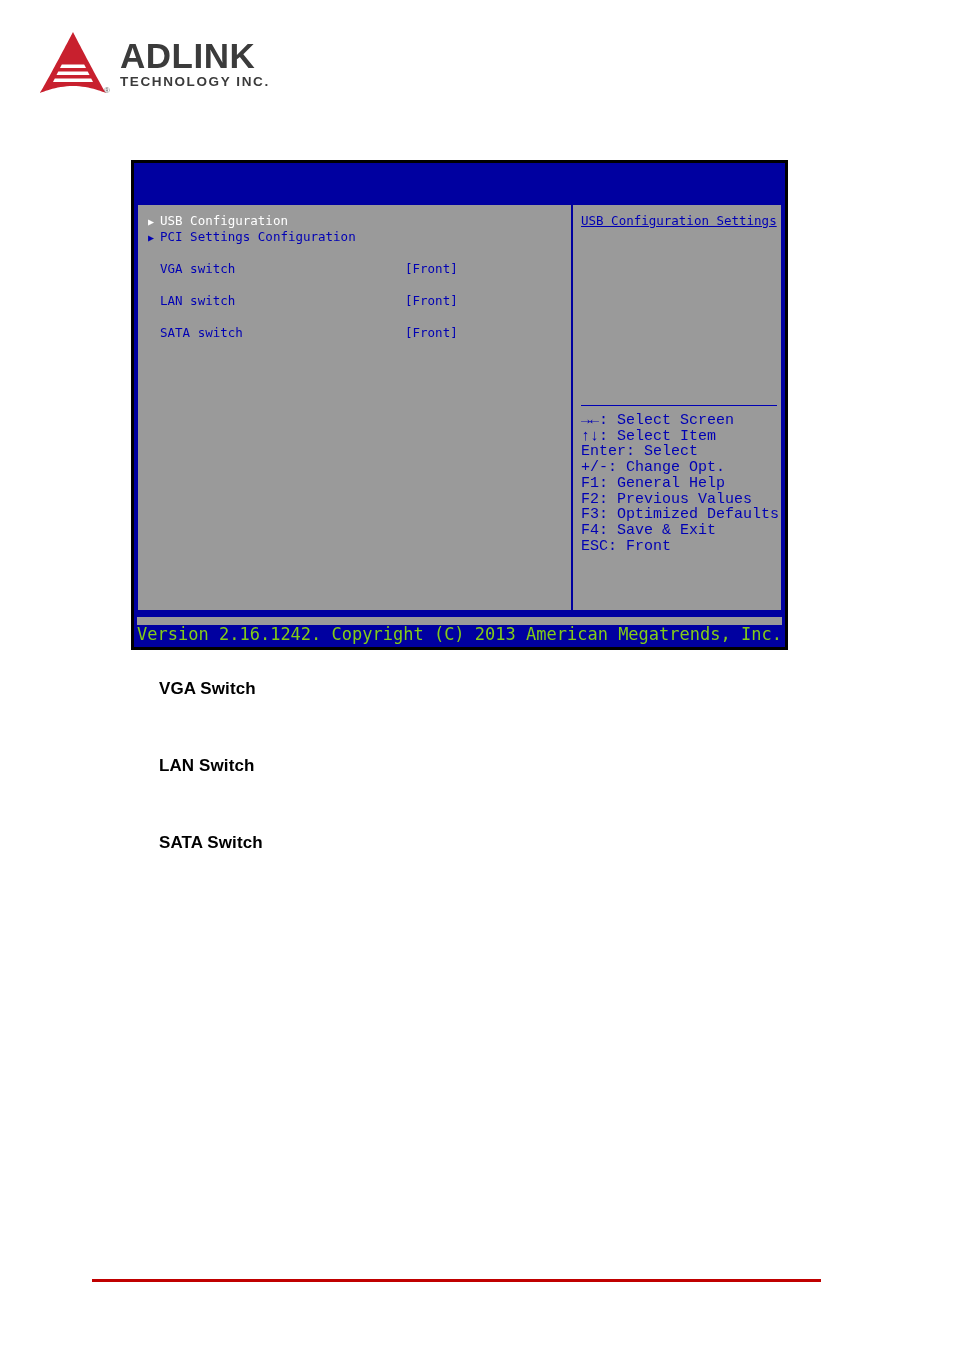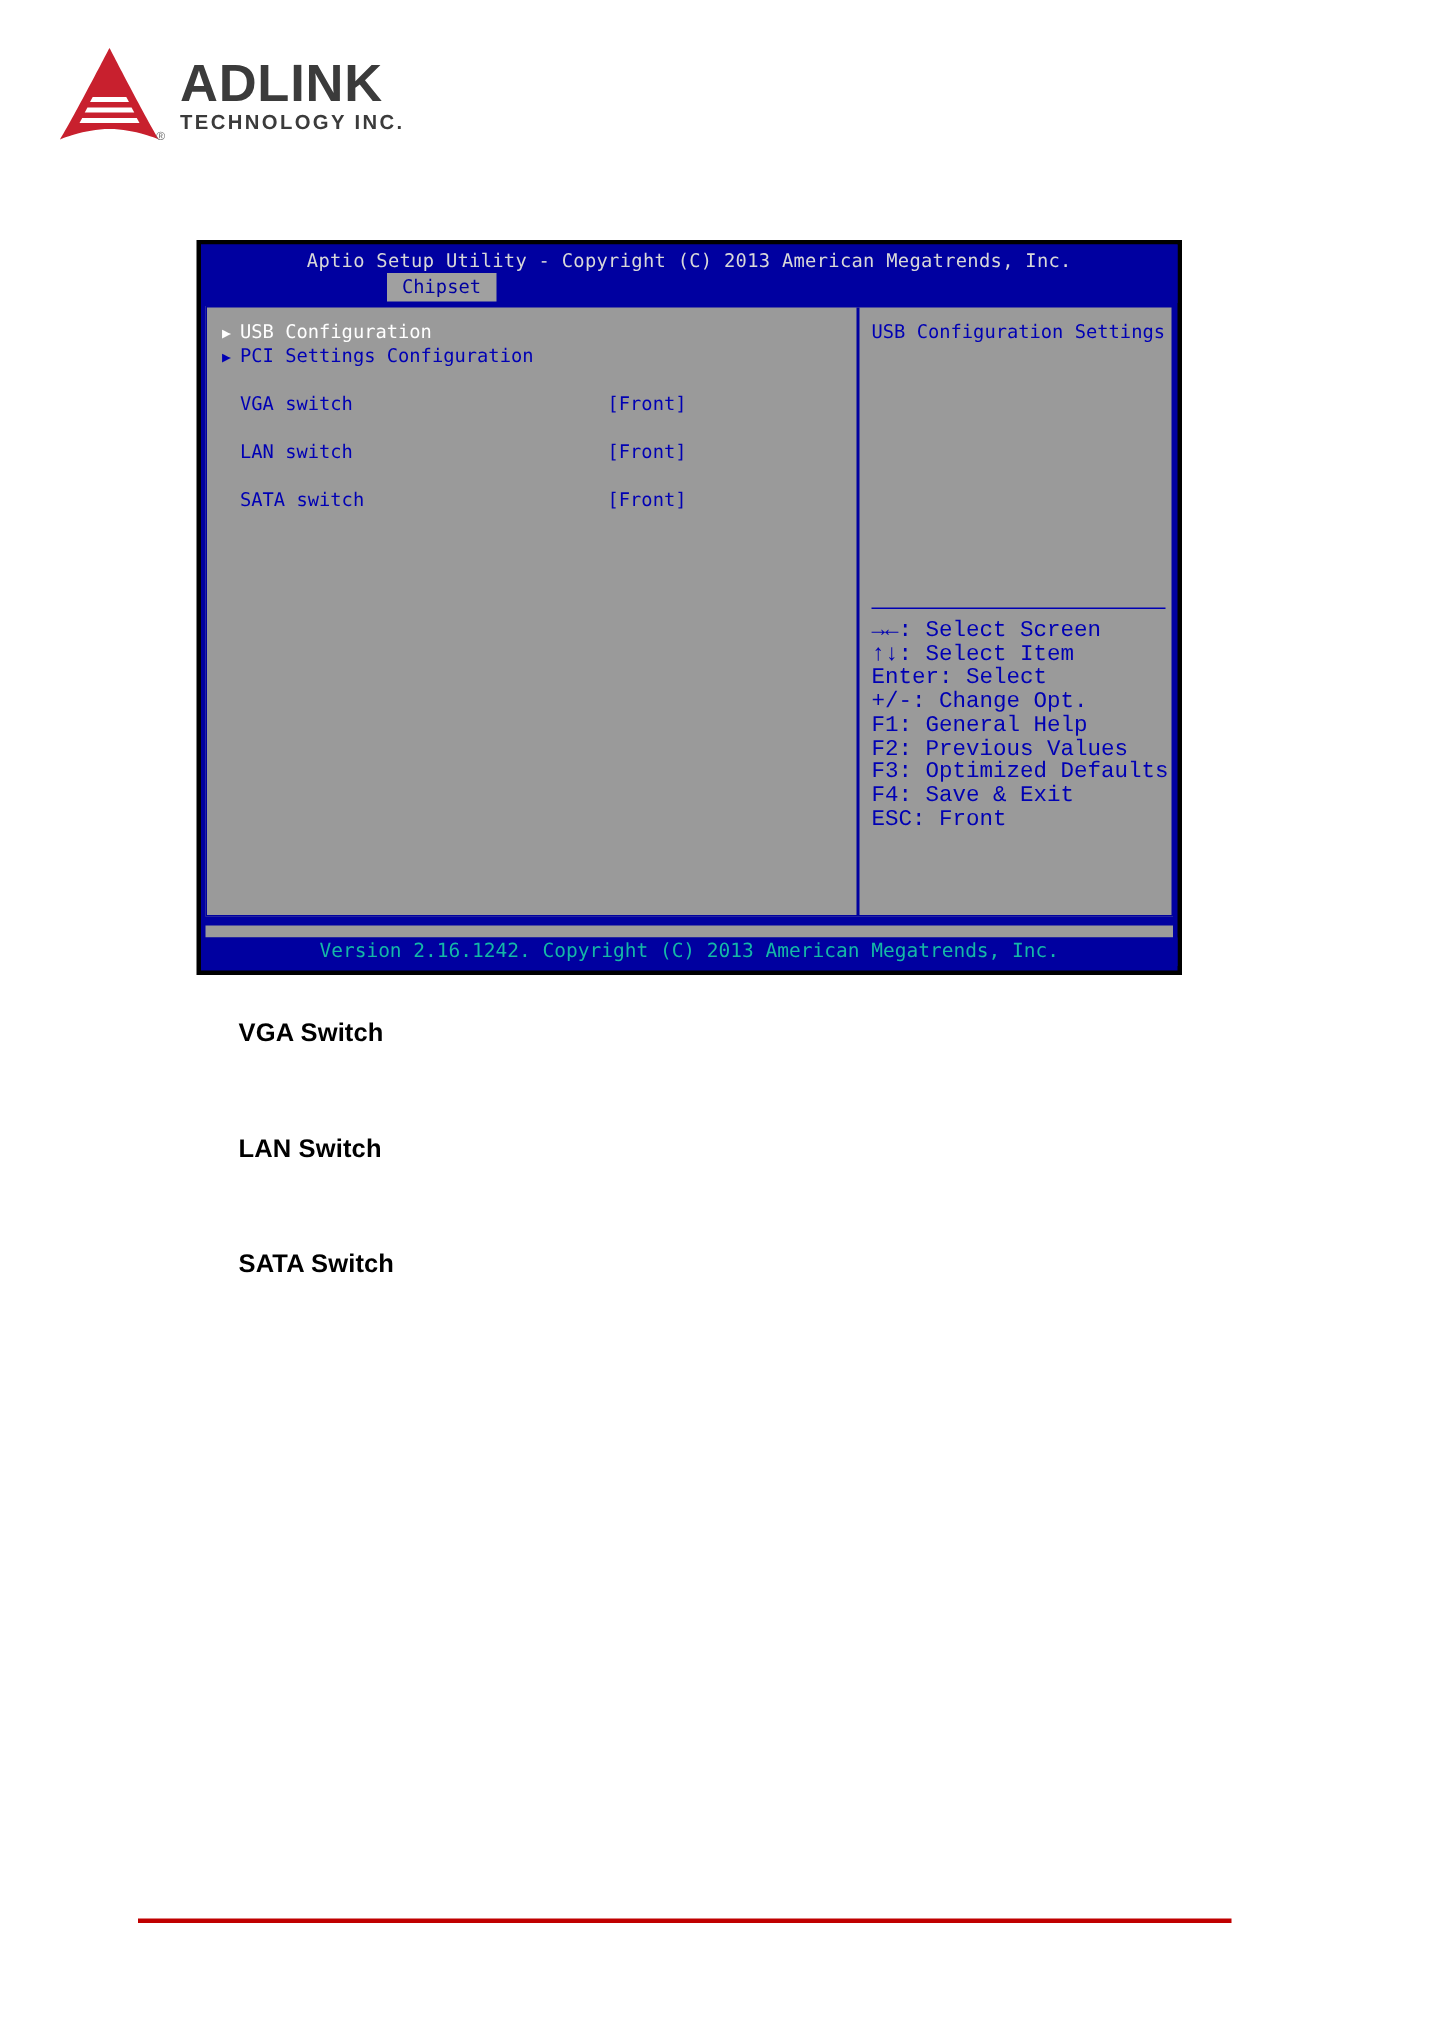--- a/index.html
+++ b/index.html
@@ -171,20 +171,21 @@
     left: 257px;
     text-align: right;
   }
   .menu-spacer { height: 16px; }
 
   .help-title {
     color: #0000b4;
     font-size: 12.5px;
     line-height: 16px;
     white-space: nowrap;
+    text-decoration: underline;
   }
   .help-sep {
     position: absolute;
     left: 8px;
     right: 4px;
     top: 200px;
     height: 1px;
     background: #0000b4;
   }
   .help-keys {
@@ -200,22 +201,22 @@
     font-family: Liberation Mono, monospace;
   }
 
   .bios-footer {
     position: absolute;
     left: 0;
     right: 0;
     bottom: 3px;
     height: 19px;
     background: #0000a0;
-    color: #14b8a6;
-    font-size: 13px;
+    color: #84cc16;
+    font-size: 17px;
     line-height: 19px;
     text-align: center;
     white-space: nowrap;
   }
   .bios-gap {
     position: absolute;
     left: 3px;
     right: 3px;
     bottom: 22px;
     height: 8px;
@@ -264,24 +265,20 @@
   </div>
 </div>
 
 <h2 class="section-heading">
   <span class="num">8.4.2</span><span>South Bridge</span>
 </h2>
 
 <div class="bios">
   <div class="bios-inner">
 
-    <div class="bios-titlebar">
-      <div class="bios-title">Aptio Setup Utility - Copyright (C) 2013 American Megatrends, Inc.</div>
-      <div class="bios-tab">Chipset</div>
-    </div>
 
     <div class="bios-body">
 
       <div class="bios-left">
         <div class="menu-row selected" style="position:relative;">
           <span class="tri">▶</span>
           <span class="lbl">USB Configuration</span>
         </div>
         <div class="menu-row" style="position:relative;">
           <span class="tri">▶</span>

